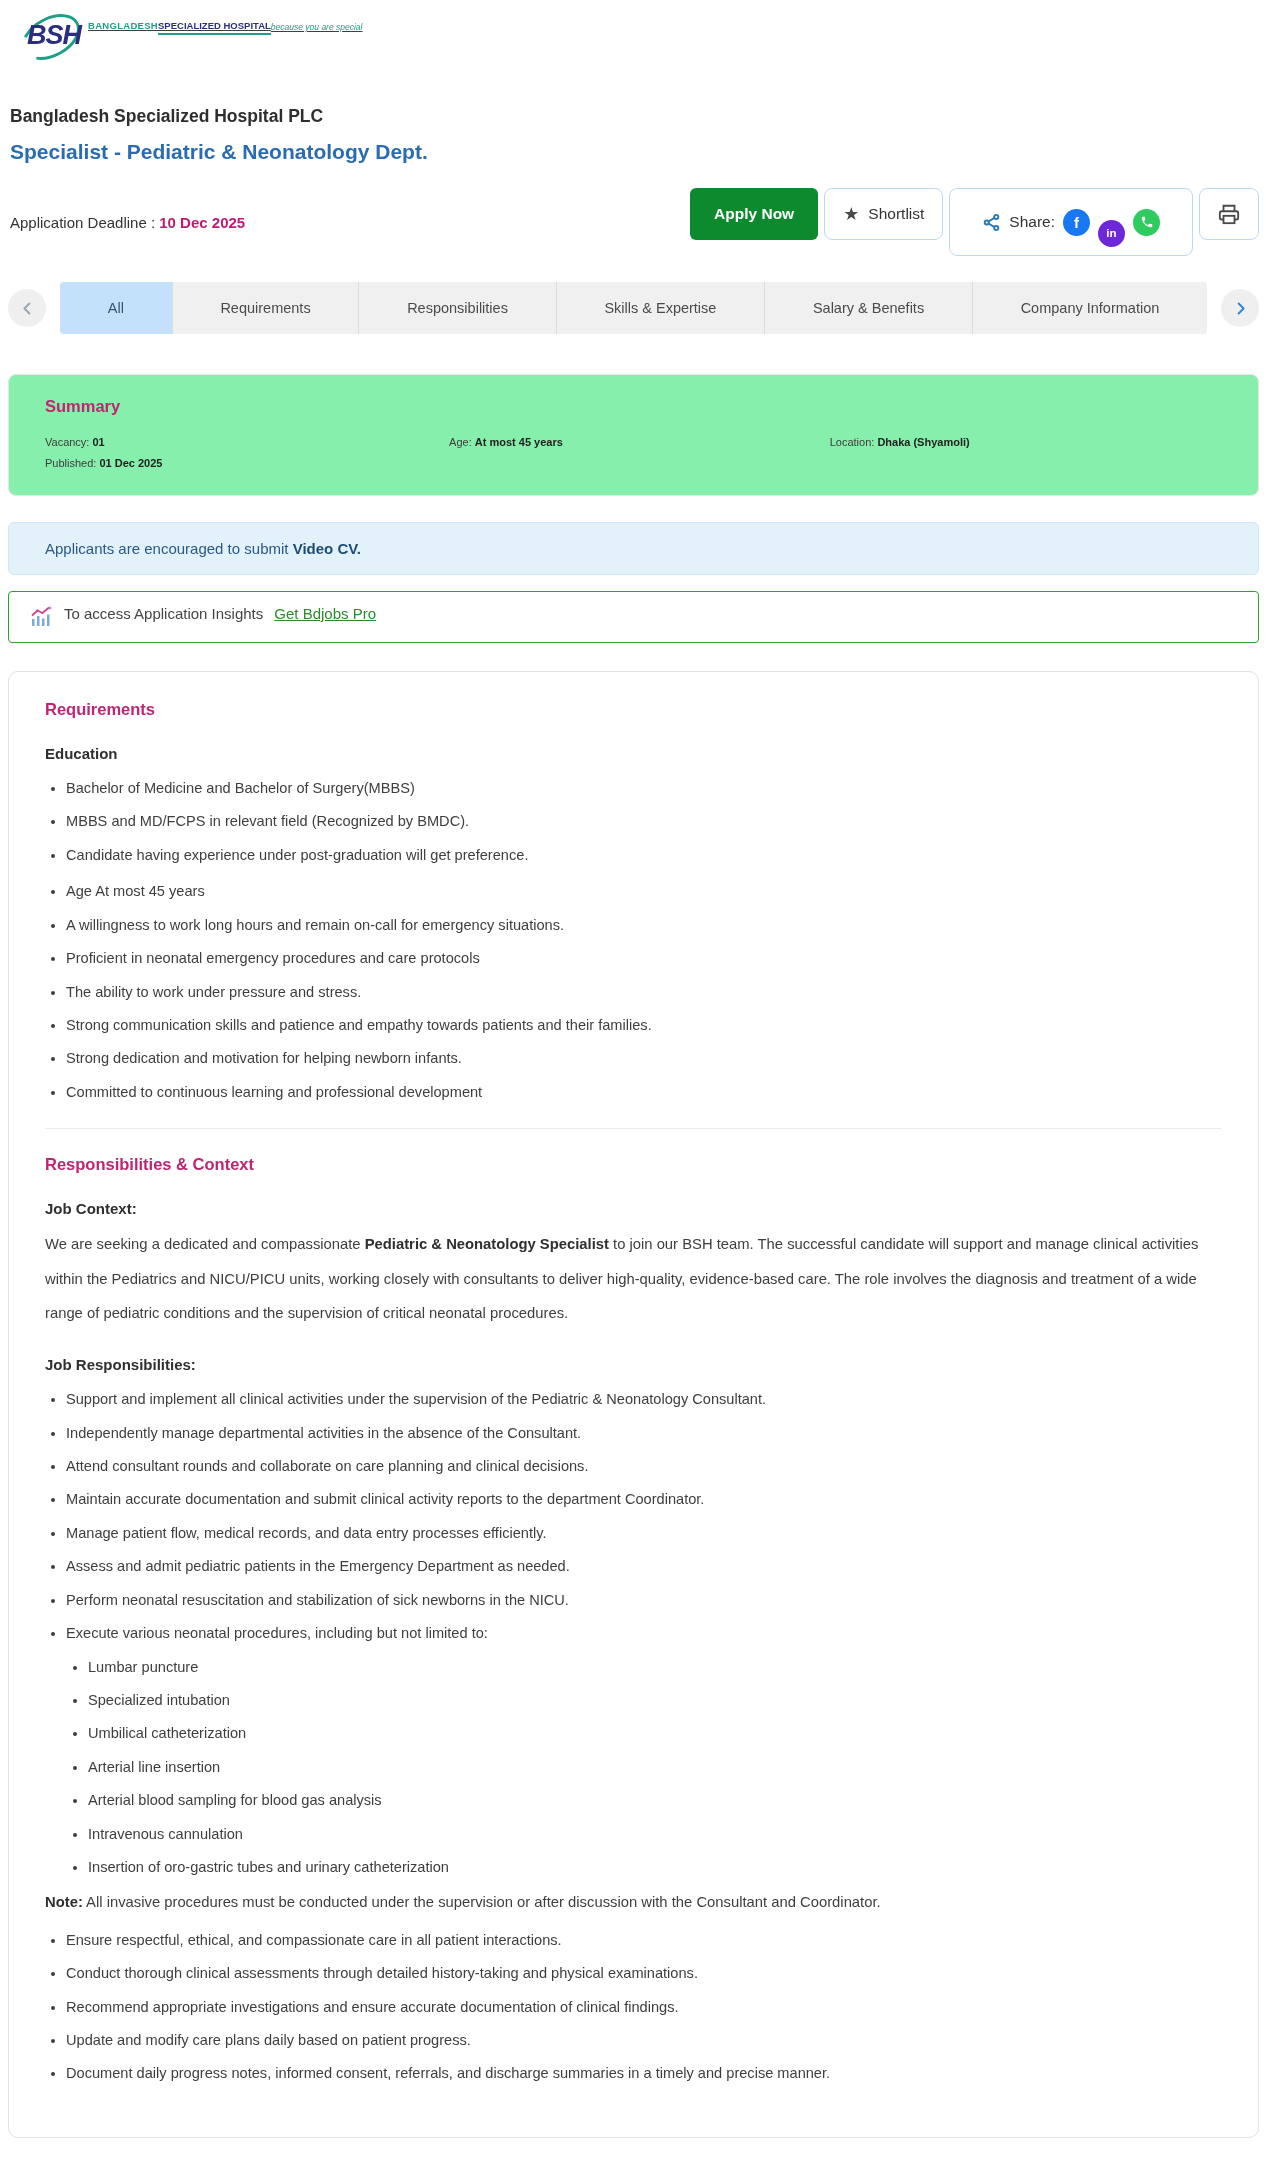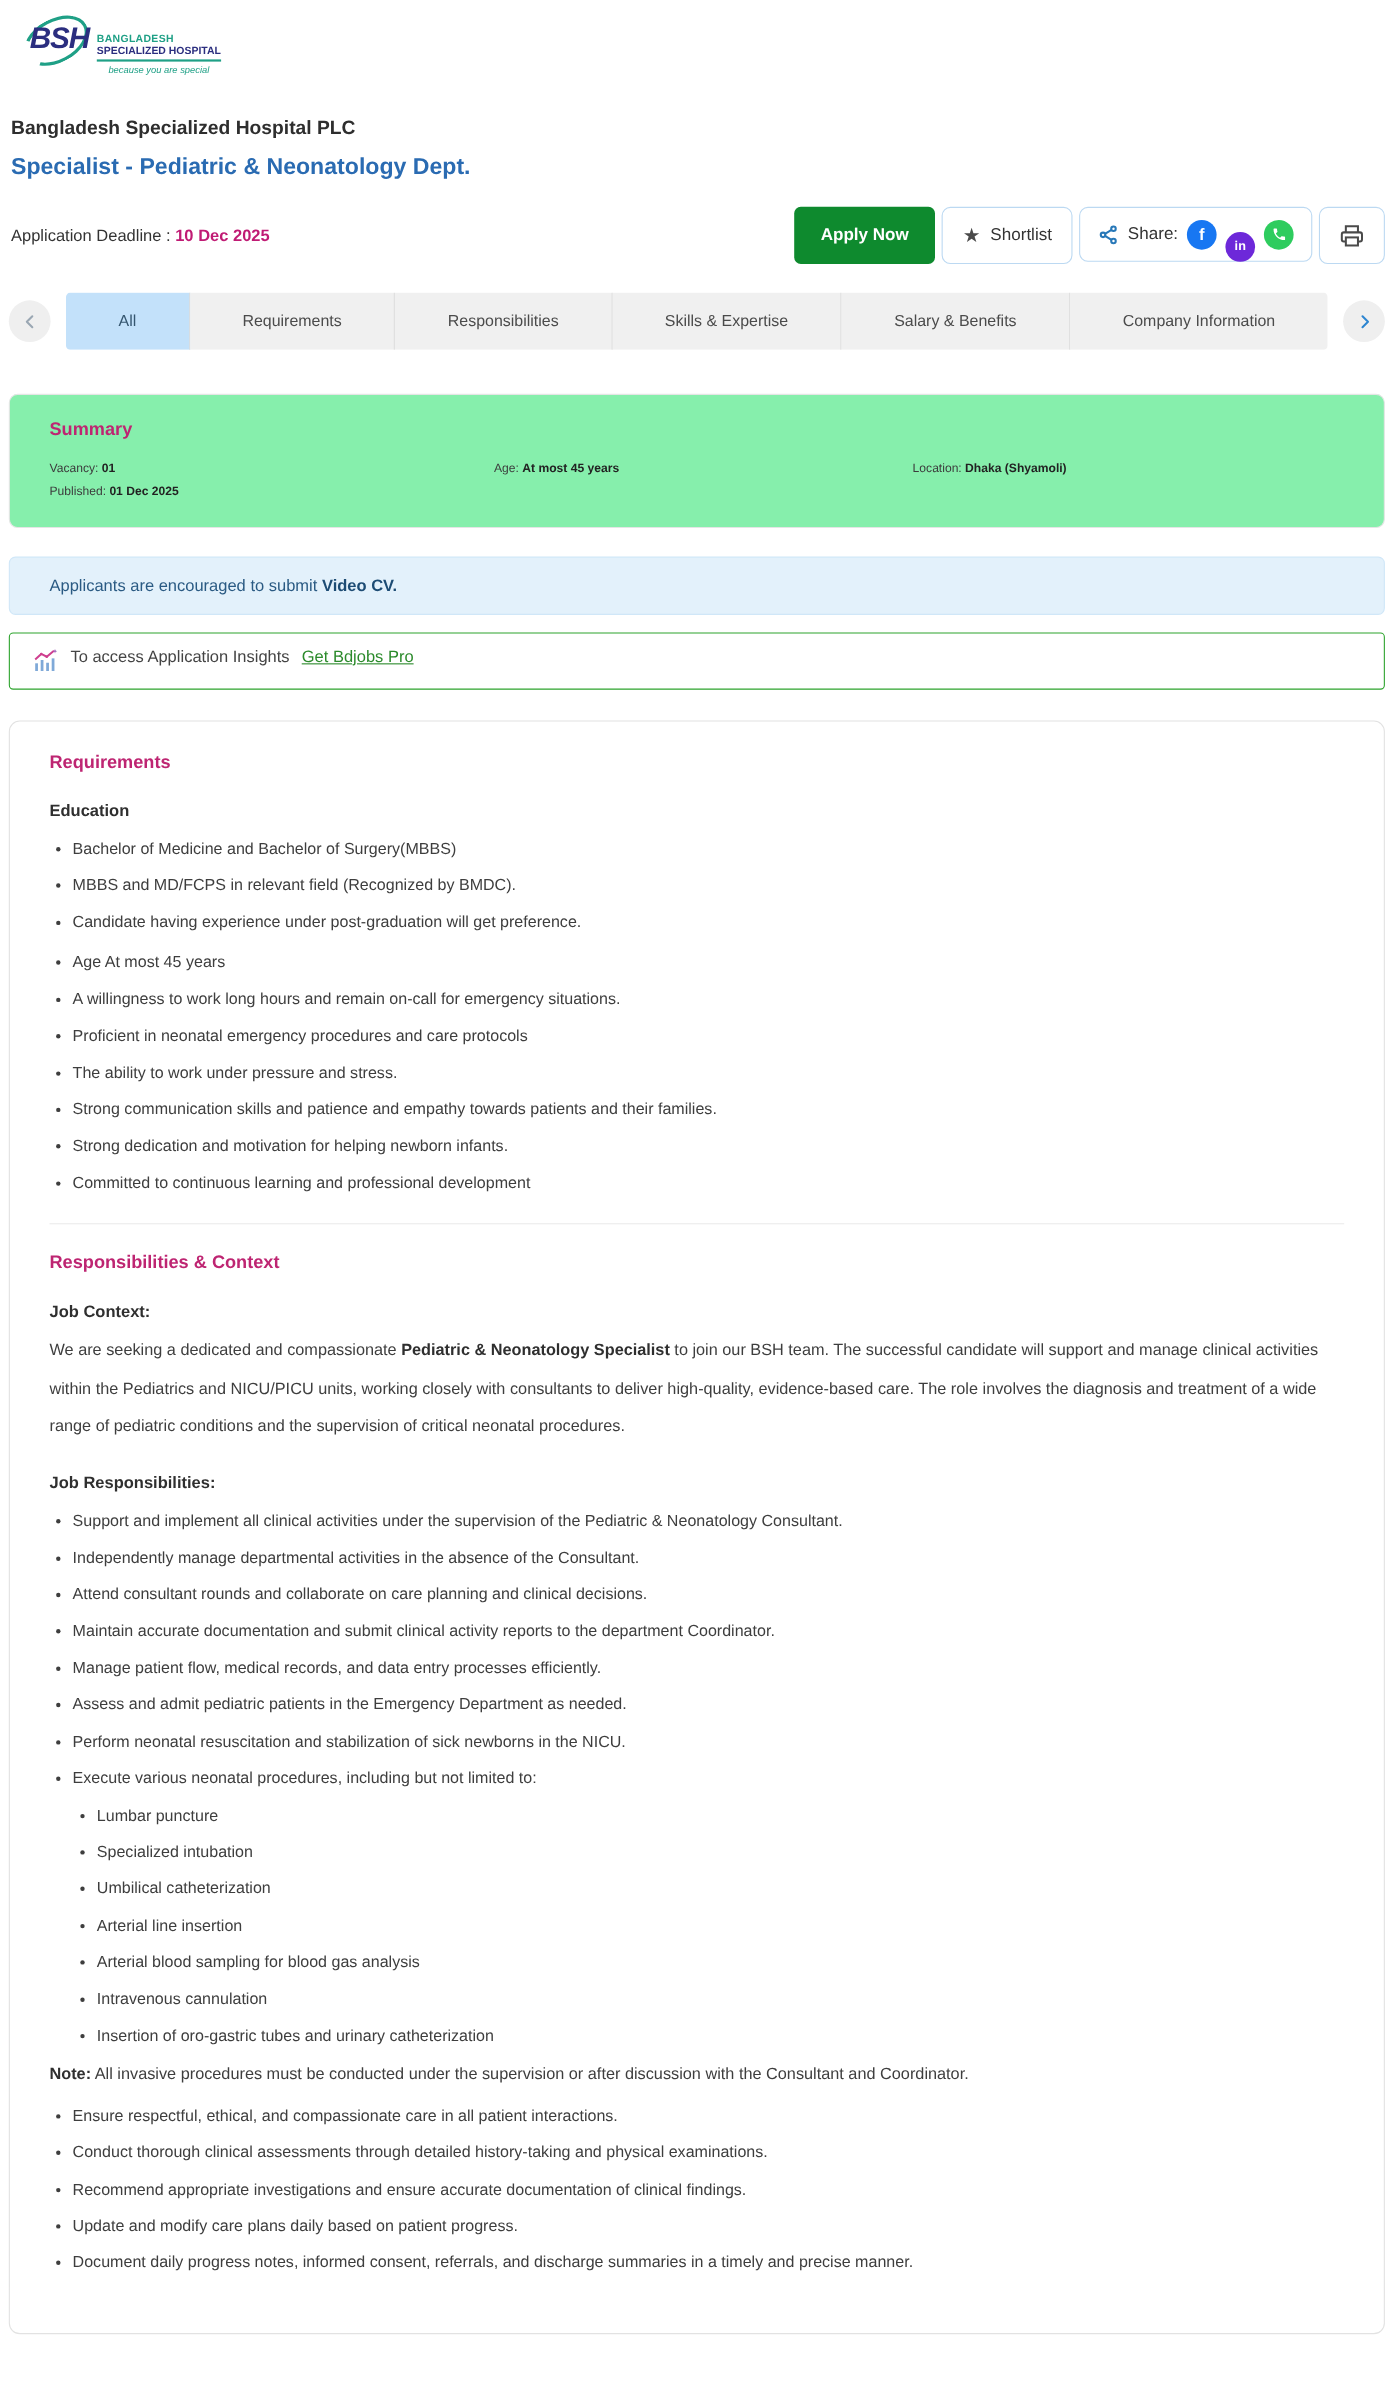--- a/index.html
+++ b/index.html
@@ -12,41 +12,41 @@
   .page { padding:10px 8px 0; }
 
   
   .logo { display:flex; align-items:flex-start; margin:4px 0 0 10px; height:54px; }
   .logo-mark { position:relative; width:70px; height:48px; flex:0 0 auto; }
   .swoosh { position:absolute; left:2px; top:3px; width:62px; height:40px;
     border:3px solid #1fa086; border-left-color:transparent; border-radius:50%;
     transform:rotate(-28deg); }
   .bsh { position:absolute; left:9px; top:6px; font-size:27px; font-weight:700;
     font-style:italic; color:#2b2e7f; letter-spacing:-1px; }
-  .logo-text { display:flex; flex-direction:column; margin-top:16px; }
+  .logo-text { display:flex; flex-direction:row; margin-top:6px;text-decoration:underline; }
   .logo-l1 { color:#1fa086; font-size:9.5px; font-weight:700; letter-spacing:.3px; }
   .logo-l2 { color:#2b2e7f; font-size:9.5px; font-weight:700; padding-bottom:2px;
     border-bottom:2px solid #1fa086; }
   .logo-l3 { color:#1fa086; font-size:8.5px; font-style:italic; margin-top:2px; text-align:center; }
 
   
   .company-name { font-size:17.5px; font-weight:700; color:#2e2e2e; margin:38px 0 0 2px; }
   .job-title { font-size:21px; font-weight:700; color:#2a6bb2; margin:13px 0 0 2px; }
   .action-row { display:flex; justify-content:space-between; align-items:center; margin-top:24px; }
   .deadline { font-size:15px; color:#333; margin-left:2px; }
   .deadline strong { color:#c01b74; font-weight:700; }
   .btn-group { display:flex; align-items:stretch; gap:6px; }
   .btn-apply { background:#0e8a2e; color:#fff; border:none; border-radius:6px;
     font-family:inherit; font-size:15.5px; font-weight:700; padding:0 24px; height:52px; cursor:pointer; }
   .btn-outline { background:#fff; border:1px solid #bcd9f2; border-radius:8px;
     display:flex; align-items:center; gap:9px; padding:0 18px; height:52px;
     font-family:inherit; font-size:15.5px; color:#333; cursor:pointer; }
   .star-glyph { color:#4a4a4a; font-size:18px; line-height:1; }
   .share-box { background:#fff; border:1px solid #bcd9f2; border-radius:8px;
-    display:flex; align-items:center; gap:8px; padding:0 16px; height:50px; font-size:15.5px; color:#333; }
+    display:flex; align-items:center; gap:8px; padding:0 32px; height:68px; font-size:15.5px; color:#333; }
   .social { width:27px; height:27px; border-radius:50%; color:#fff; display:flex;
     align-items:center; justify-content:center; font-weight:700; cursor:pointer; }
   .social.fb { background:#1877f2; font-size:15px; }
   .social.li { background:#6d28d9; font-size:11.5px; letter-spacing:.2px;margin-top:22px; }
   .social.wa { background:#2ecc5e; }
   .btn-print { background:#fff; border:1px solid #bcd9f2; border-radius:8px; width:60px; height:52px;
     display:flex; align-items:center; justify-content:center; cursor:pointer; }
 
   
   .tabbar { display:flex; align-items:center; margin-top:26px; }

